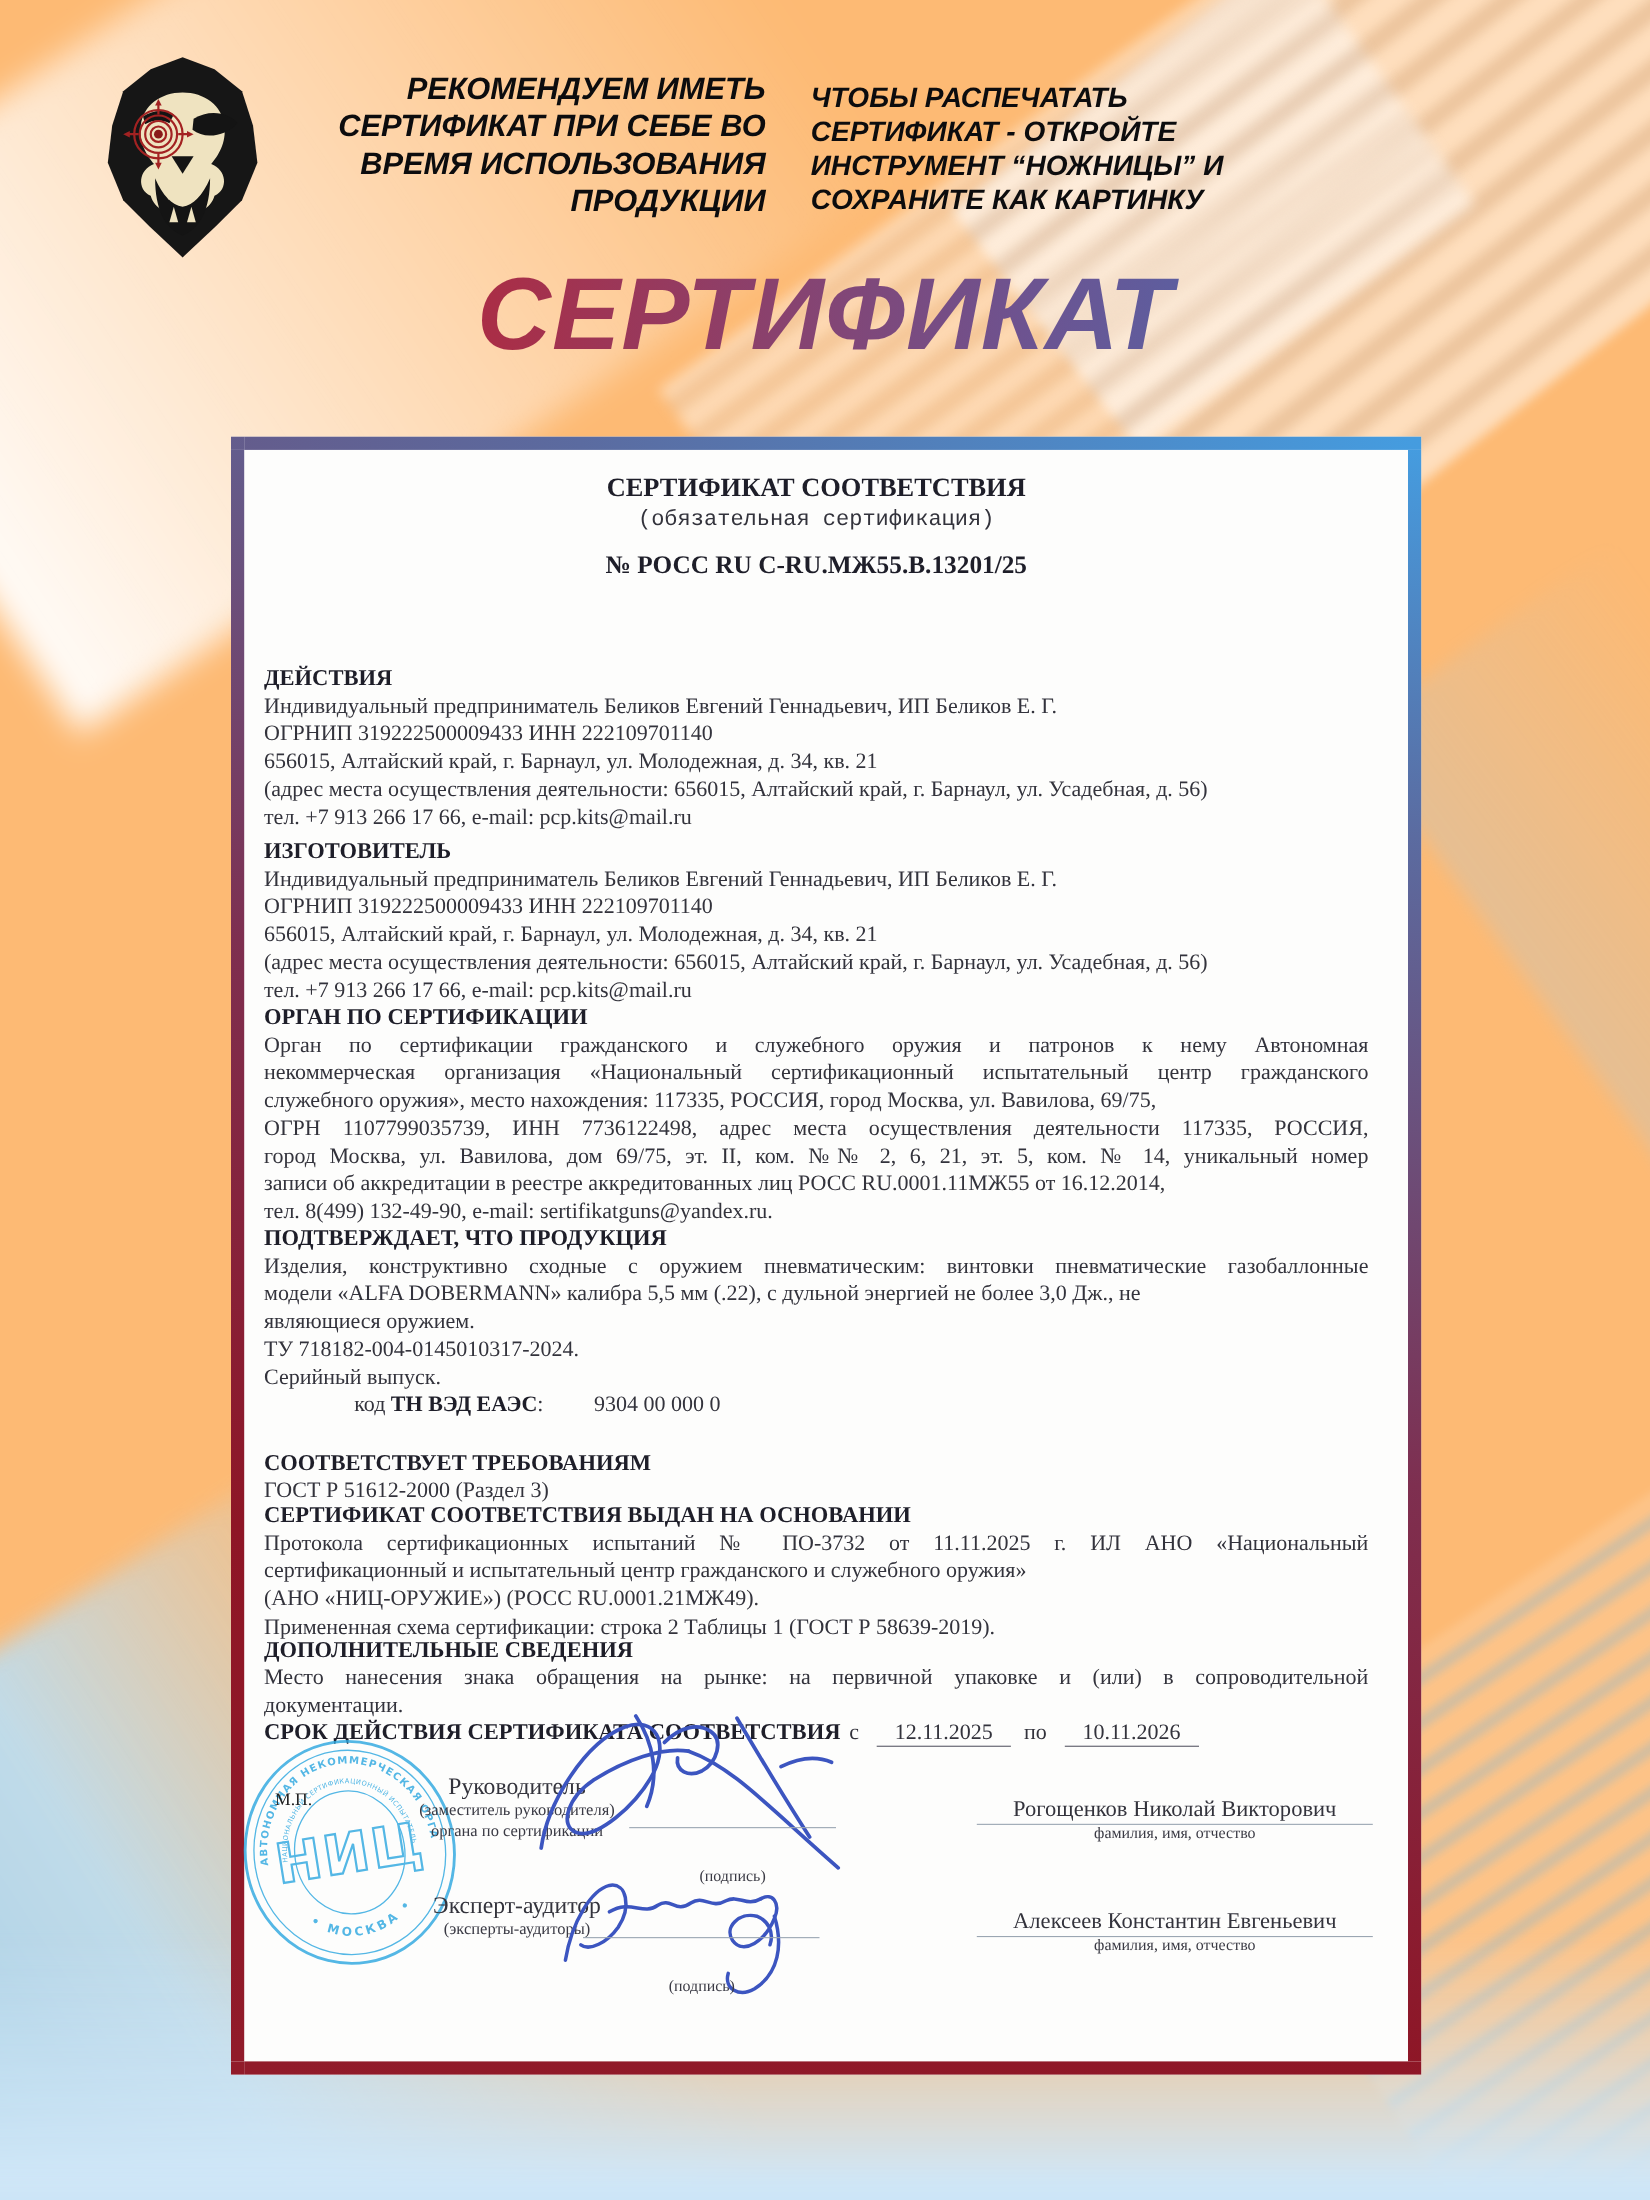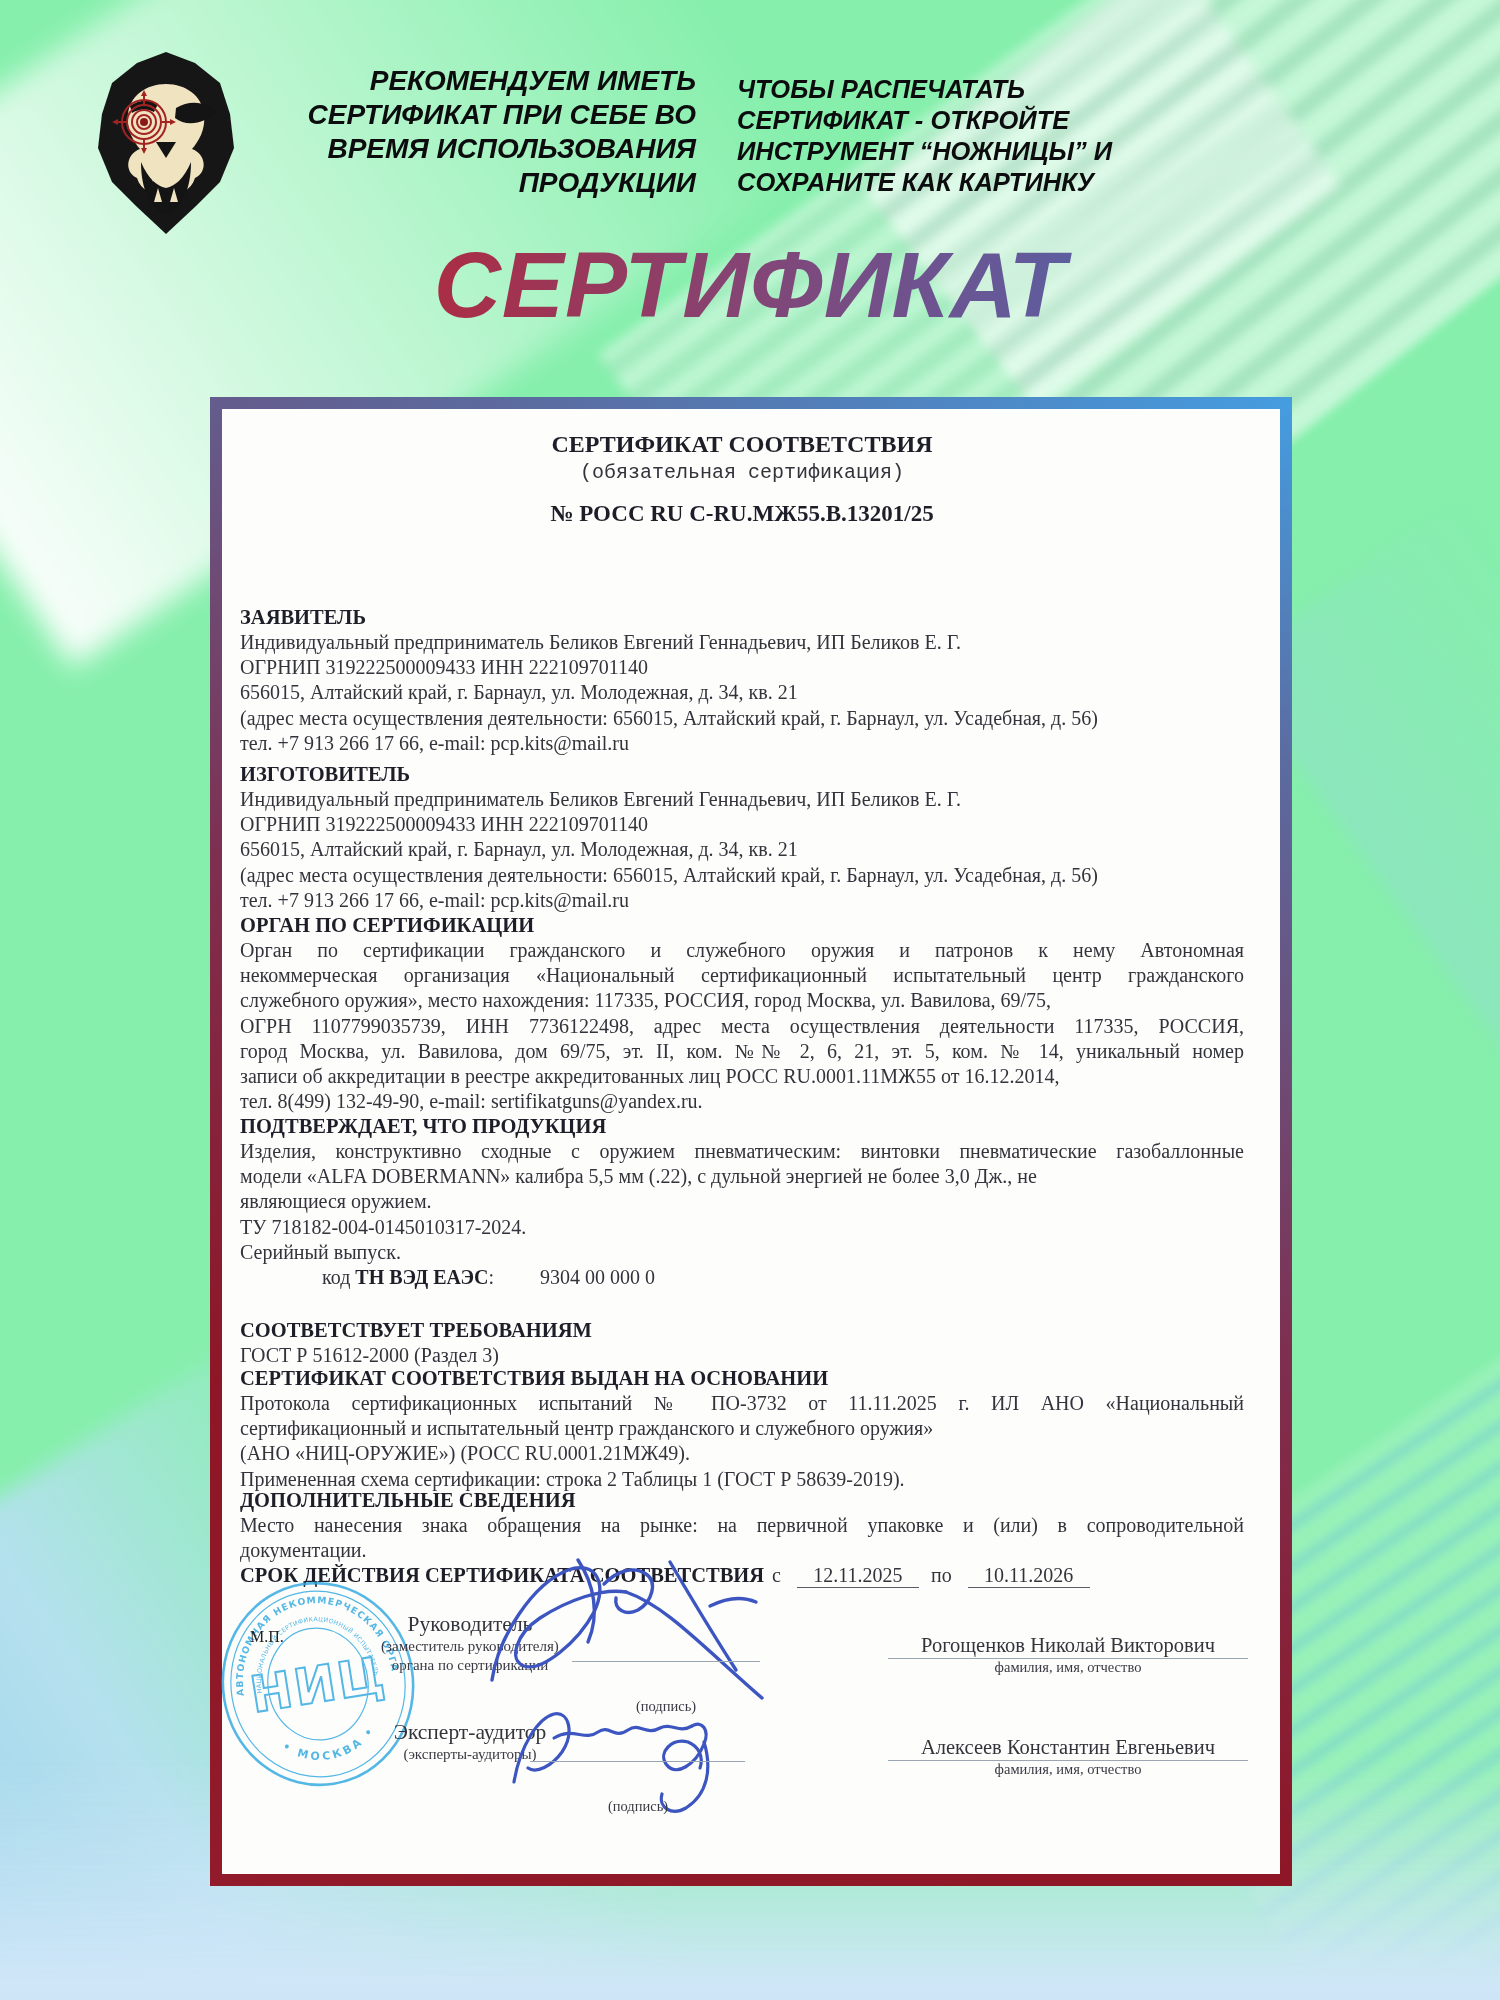--- a/index.html
+++ b/index.html
@@ -1,17 +1,17 @@
 <!DOCTYPE html>
 <html><head>
 <meta charset="utf-8">
 <style>
   html,body{margin:0;padding:0;}
   body{font-family:"Liberation Sans",sans-serif;}
-  #page{position:relative;width:1500px;height:2000px;overflow:hidden;background:#86efac;margin:0 auto;}
+  #page{position:relative;width:1500px;height:2000px;overflow:hidden;background:#fdba74;margin:0 auto;}
   .abs{position:absolute;}
   
   .streak{position:absolute;pointer-events:none;}
   .s1{left:-150px;top:-60px;width:900px;height:520px;transform:rotate(-34deg);
       background:linear-gradient(90deg,rgba(255,255,255,.95),rgba(255,255,255,0));filter:blur(14px);}
   .s2{left:930px;top:-80px;width:720px;height:460px;transform:rotate(-38deg);opacity:.55;
       background:repeating-linear-gradient(0deg,rgba(255,255,255,.95) 0 26px,rgba(214,215,220,.75) 26px 44px);filter:blur(5px);}
   .s3{left:620px;top:120px;width:700px;height:300px;transform:rotate(-36deg);opacity:.5;
       background:repeating-linear-gradient(0deg,rgba(255,255,255,.9) 0 20px,rgba(222,223,228,.6) 20px 36px);filter:blur(6px);}
   .s4{left:-260px;top:1430px;width:950px;height:760px;transform:rotate(-33deg);
@@ -136,21 +136,21 @@
 
   <div class="abs frame"></div>
 
   <div class="sect doc center" style="top:431px;">
     <div class="doc-title">СЕРТИФИКАТ СООТВЕТСТВИЯ</div>
     <div class="doc-sub">(обязательная сертификация)</div>
     <div class="doc-num">№ РОСС RU C-RU.МЖ55.В.13201/25</div>
   </div>
 
   <div class="sect doc" style="top:604px;">
-    <div class="dh">ЗАЯВИТЕЛЬ</div>
+    <div class="dh">ДЕЙСТВИЯ</div>
     <div class="dl">Индивидуальный предприниматель Беликов Евгений Геннадьевич, ИП Беликов Е. Г.</div>
     <div class="dl">ОГРНИП 319222500009433 ИНН 222109701140</div>
     <div class="dl">656015, Алтайский край, г. Барнаул, ул. Молодежная, д. 34, кв. 21</div>
     <div class="dl">(адрес места осуществления деятельности: 656015, Алтайский край, г. Барнаул, ул. Усадебная, д. 56)</div>
     <div class="dl">тел. +7 913 266 17 66, e-mail: pcp.kits@mail.ru</div>
   </div>
 
   <div class="sect doc" style="top:761px;">
     <div class="dh">ИЗГОТОВИТЕЛЬ</div>
     <div class="dl">Индивидуальный предприниматель Беликов Евгений Геннадьевич, ИП Беликов Е. Г.</div>

